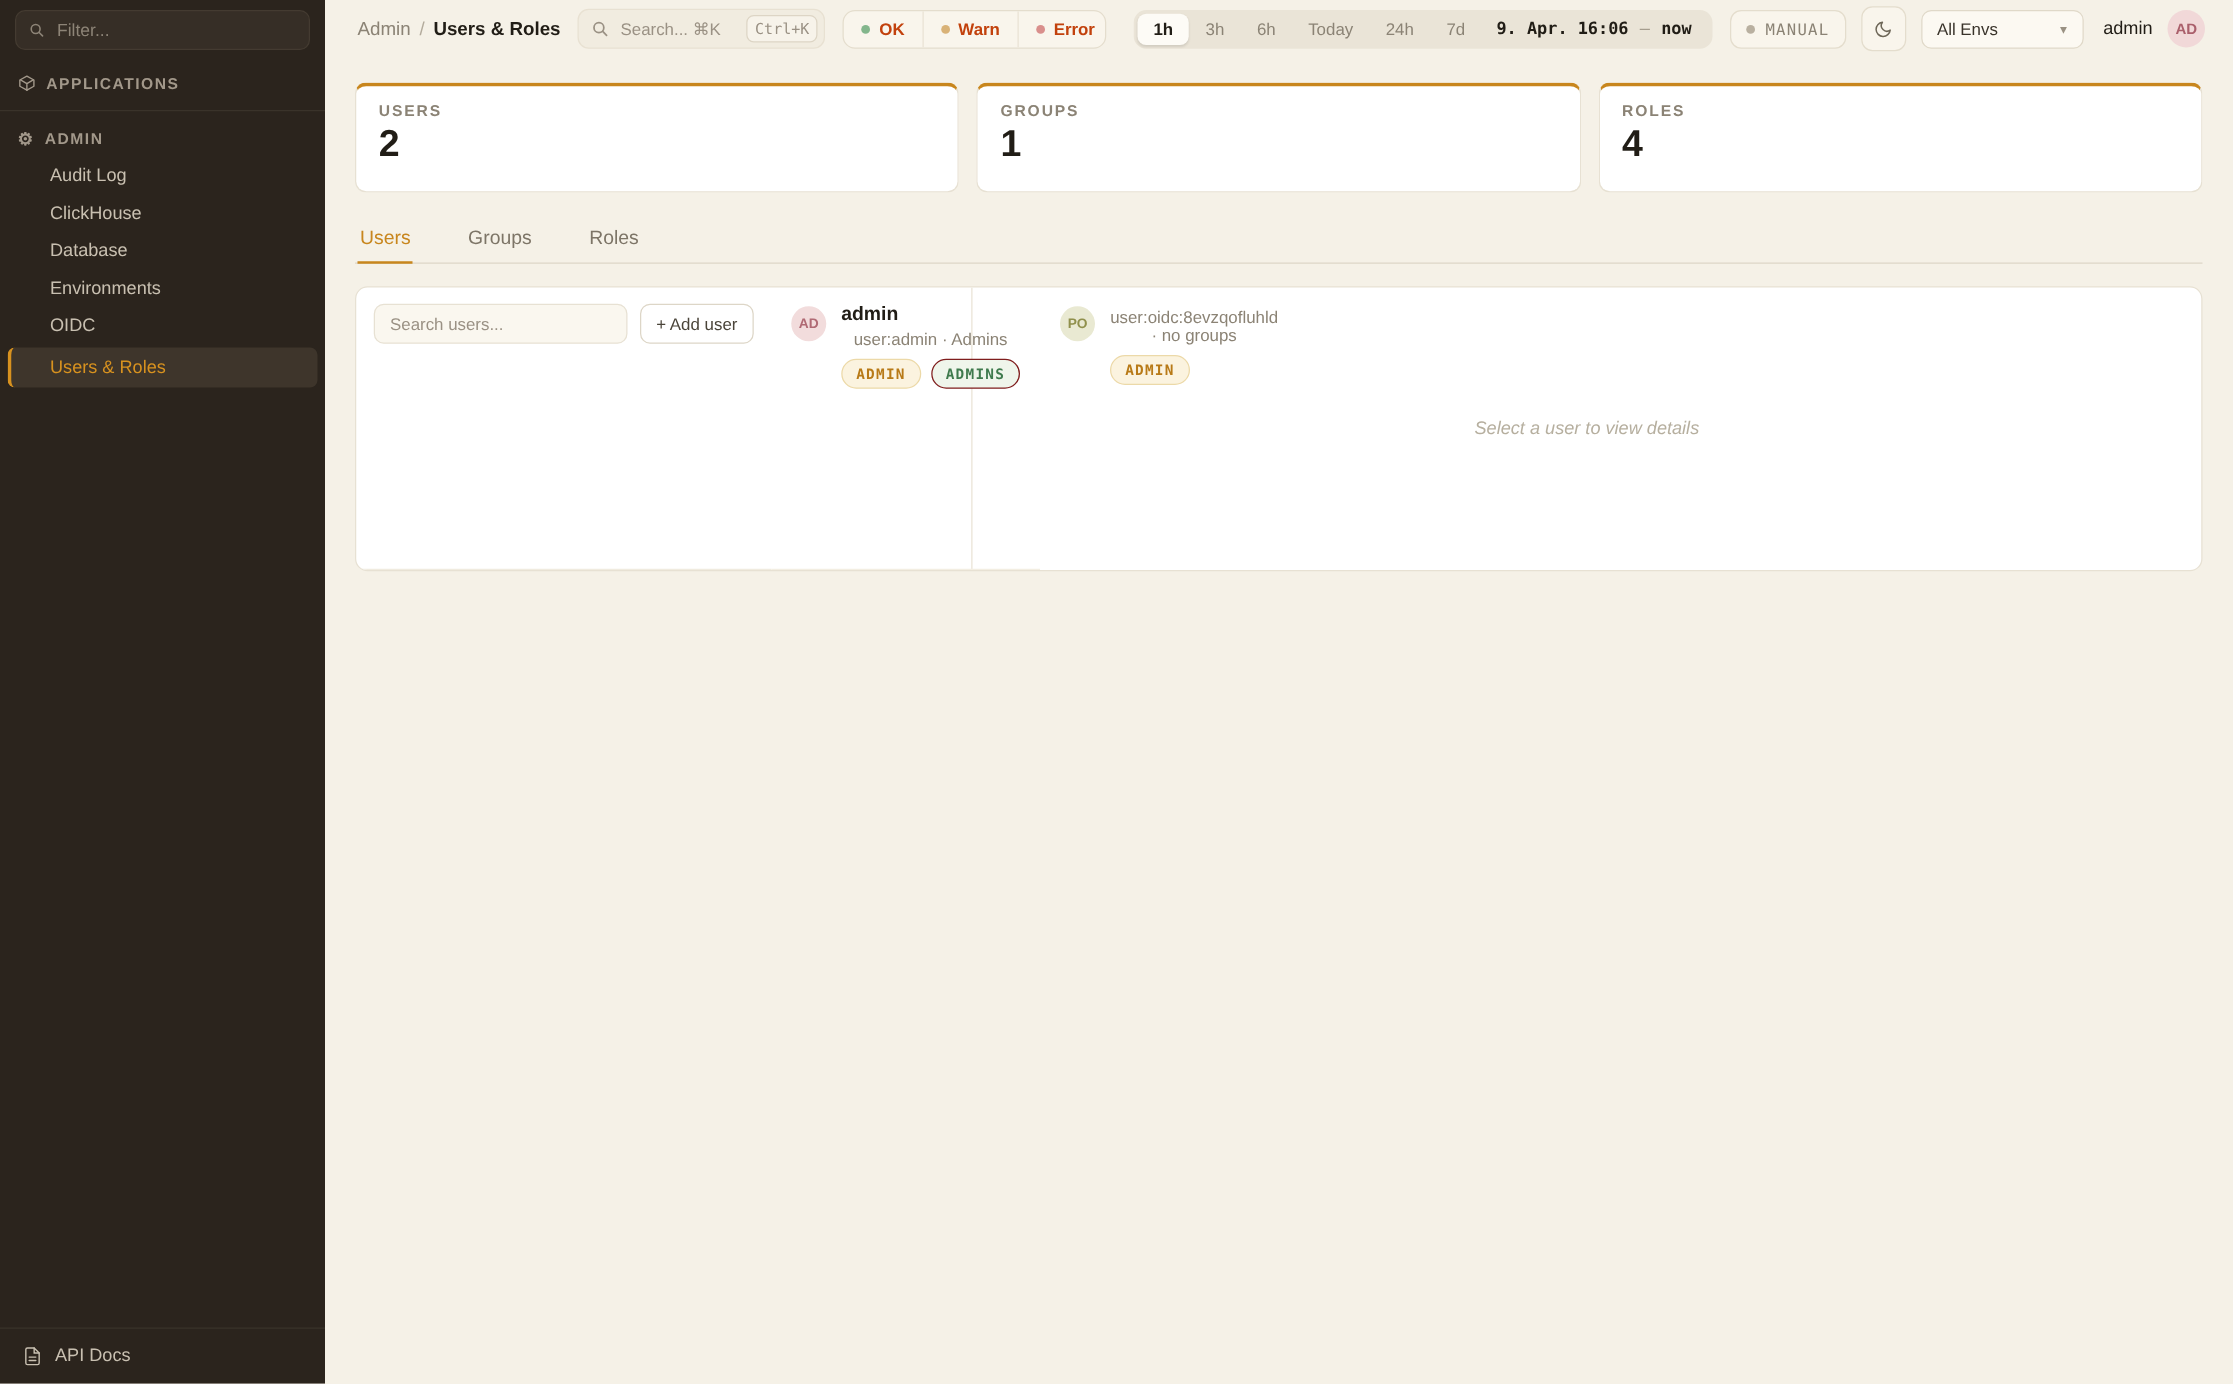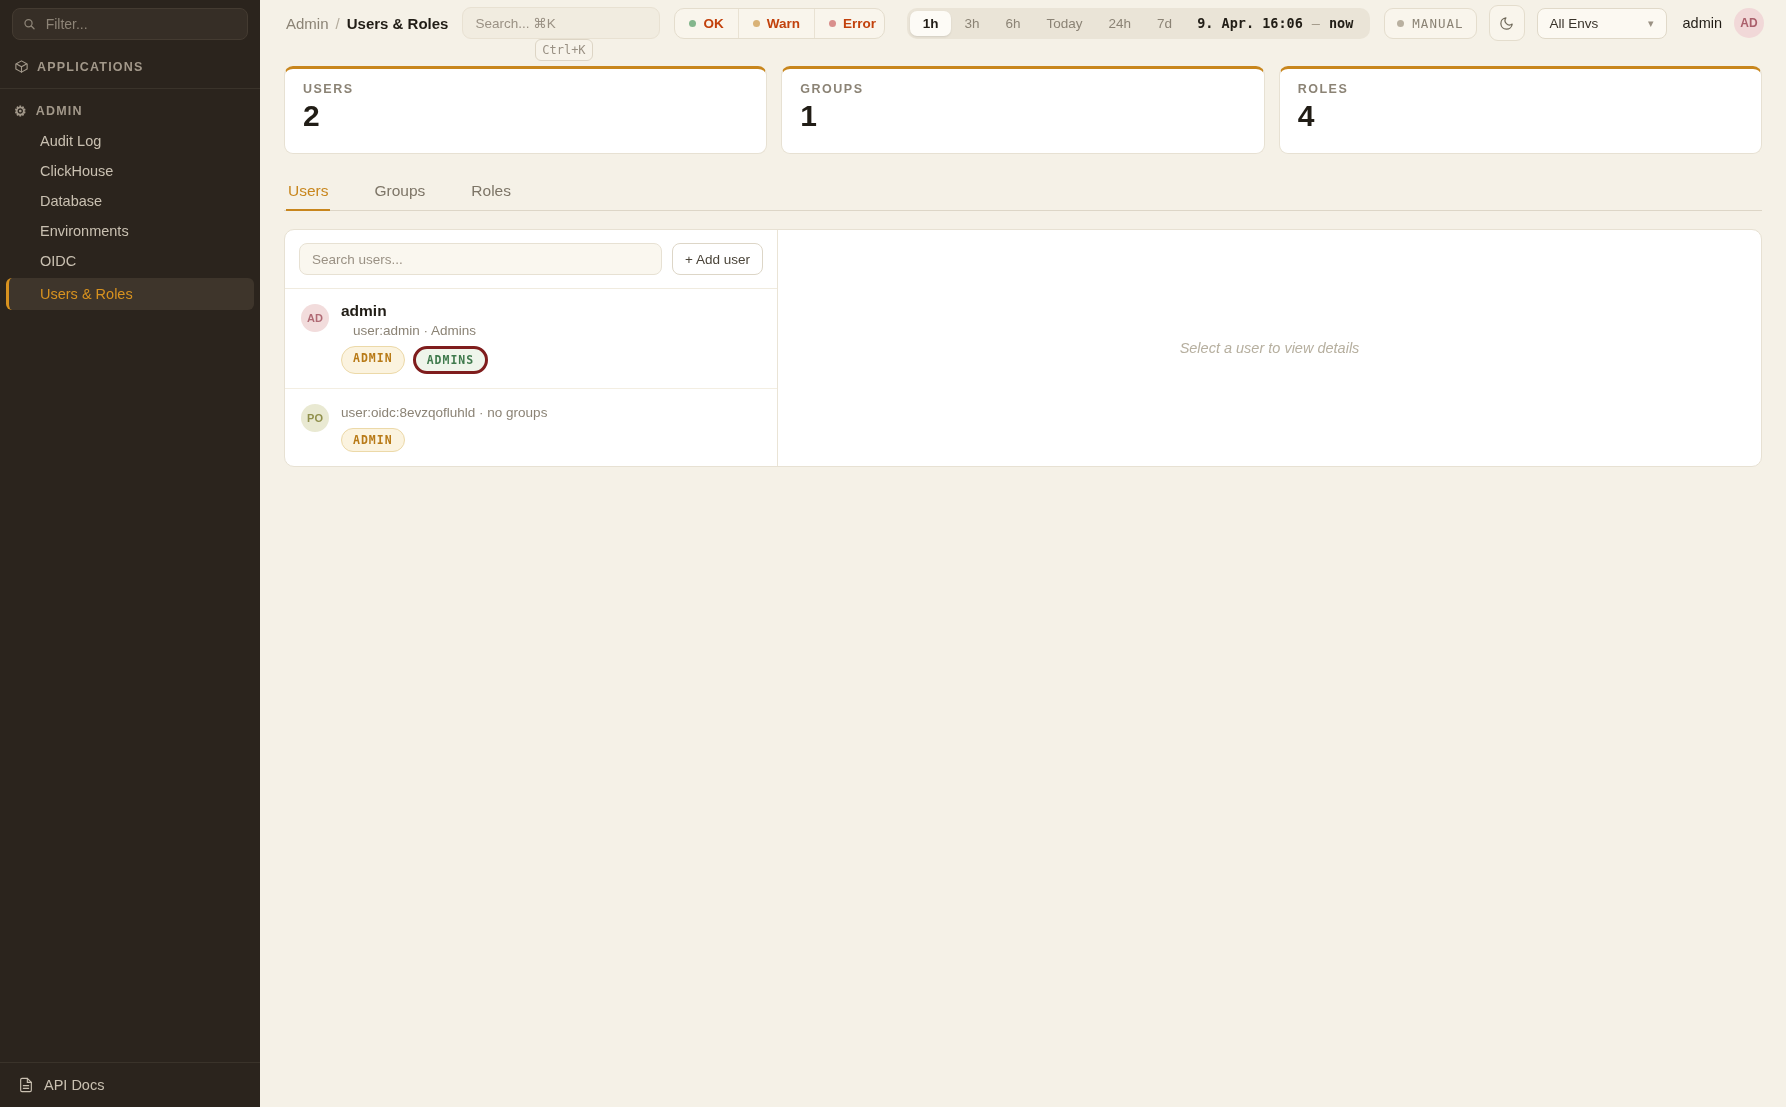--- a/index.html
+++ b/index.html
@@ -29,21 +29,21 @@
   .nav-item.active { margin:2px 6px; padding:8px 0 8px 31px; background:#3e352b; border-left:3px solid #d8921f; border-radius:6px; color:#d8921f; }
   .sidebar-footer { margin-top:auto; border-top:1px solid #3a332a; padding:14px 18px; display:flex; gap:10px; align-items:flex-end; font-size:14.5px; color:#c9c0b1; cursor:pointer; }
 
   
   .main { flex:1; display:flex; flex-direction:column; min-width:0; }
   .topbar { height:46px; min-height:46px; display:flex; align-items:center; padding:0 22px 0 26px; gap:14px; }
   .breadcrumb { font-size:15px; display:flex; gap:7px; align-items:center; white-space:nowrap; }
   .crumb-section { color:#8b8375; cursor:pointer; }
   .crumb-sep { color:#b3ab9c; }
   .crumb-page { font-weight:bold; color:#211d16; }
-  .search-box { width:198px; height:32px; background:#f1ece0; border:1px solid #e8e1d2; border-radius:9px; display:flex; align-items:center; gap:7px; padding:0 5px 0 10px;flex-direction:column; }
+  .search-box { width:198px; height:32px; background:#f1ece0; border:1px solid #e8e1d2; border-radius:9px; display:flex; align-items:center; gap:7px; padding:0 5px 0 10px; }
   .search-box input { flex:1; min-width:0; border:none; background:transparent; outline:none; font-size:13.5px; color:#5c564b; font-family:inherit; }
   .search-box input::placeholder { color:#9a9184; }
   .kbd { font-family:"DejaVu Sans Mono", monospace; font-size:12px; color:#9a9184; border:1px solid #ddd5c5; background:#f7f3ea; border-radius:6px; padding:3px 6px; white-space:nowrap; }
   .status-group { display:flex; border:1px solid #e4ddcd; border-radius:10px; background:#f9f5ec; overflow:hidden; white-space:nowrap; }
   .status-item { display:flex; align-items:center; gap:7px; padding:7px 14px; font-size:13.5px; color:#c2410c; border-left:1px solid #e9e2d3; cursor:pointer;font-weight:bold; }
   .status-item:first-child { border-left:none; }
   .dot { width:7px; height:7px; border-radius:50%; }
   .dot-ok { background:#83b68c; } .dot-warn { background:#d9b277; }
   .dot-err { background:#d98f8c; }
   .time-group { display:flex; align-items:center; background:#eae4d7; border-radius:10px; padding:3px; margin-left:8px; white-space:nowrap; }
@@ -63,38 +63,38 @@
   
   .content { padding:20px 24px 0; }
   .cards { display:grid; grid-template-columns:1fr 1fr 1fr; gap:14px; }
   .stat-card { background:#fff; border:1px solid #e7e1d3; border-top:3px solid #c8861d; border-radius:9px; padding:13px 18px 16px; height:88px; }
   .stat-label { font-size:12.5px; letter-spacing:1.5px; color:#8b8375; font-weight:bold; }
   .stat-value { font-size:30px; font-weight:bold; color:#211d16; margin-top:3px; }
   .tabs { display:flex; gap:42px; margin-top:22px; border-bottom:1px solid #ddd6c7; padding:0 2px; }
   .tab { padding:6px 2px 9px; font-size:15.5px; color:#7d7567; cursor:pointer; }
   .tab.active { color:#c8861d; border-bottom:2px solid #c8861d; margin-bottom:-1px; }
   .panel { margin-top:18px; background:#fff; border:1px solid #e7e1d3; border-radius:10px; display:flex; min-height:228px; overflow:hidden; }
-  .list-pane { width:493px; min-width:493px; border-right:1px solid #eae4d6; display:flex; flex-direction:column; }
+  .list-pane { width:493px; min-width:493px; border-right:1px solid #eae4d6; display:flex; }
   .list-toolbar { display:flex; gap:10px; padding:13px 14px; border-bottom:1px solid #f0ebdf; }
   .user-search { flex:1; height:32px; background:#faf7ef; border:1px solid #e7e1d3; border-radius:8px; padding:0 12px; font-size:13.5px; color:#5c564b; outline:none; font-family:inherit; }
   .user-search::placeholder { color:#9a9184; }
   .add-btn { background:#fff; border:1px solid #ddd6c7; border-radius:8px; padding:0 12px; font-size:13.5px; color:#4a4439; cursor:pointer; height:32px; font-family:inherit; white-space:nowrap; }
   .user-row { display:flex; gap:12px; padding:13px 16px 14px; border-bottom:1px solid #f3eee2; cursor:pointer; }
   .user-row:last-child { border-bottom:none; }
   .u-avatar { width:28px; height:28px; border-radius:50%; font-size:11px; font-weight:bold; display:flex; align-items:center; justify-content:center; flex:none; margin-top:2px; }
   .u-avatar.pink { background:#f2dcdc; color:#b06a74; }
   .u-avatar.olive { background:#e9e9d2; color:#90904c; }
   .u-name-row { display:flex; align-items:center; gap:10px; }
   .u-name { font-size:15.5px; font-weight:bold; color:#211d16; }
   .oidc-chip { font-family:"DejaVu Sans Mono", monospace; font-size:12px; font-weight:bold; color:#2f8b8b; border:1px solid #a8d4d0; background:#fbfefd; border-radius:999px; padding:3px 10px; letter-spacing:.5px; white-space:nowrap; }
   .u-meta { font-size:13.5px; color:#8b8375; margin-top:3px;text-align:center; }
   .badge-row { display:flex; gap:8px; margin-top:8px; }
   .badge { font-family:"DejaVu Sans Mono", monospace; font-size:11.5px; font-weight:bold; letter-spacing:1px; border-radius:999px; padding:4px 11px; }
   .badge.amber { color:#b87a17; background:#fbf3df; border:1px solid #ecd9a8; }
-  .badge.green { color:#3f7a4d; background:#eff5eb; border:3px solid #7f1d1d; }
+  .badge.green { color:#3f7a4d; background:#eff5eb; border:1px solid #7f1d1d; }
   .detail-pane { flex:1; display:flex; align-items:center; justify-content:center; }
   .empty-msg { font-style:italic; color:#b6af9f; font-size:14.5px; }
 </style>
 </head>
 <body>
 
 <aside class="sidebar">
 
   <div class="filter-box">
     <svg width="14" height="14" viewBox="0 0 16 16">

